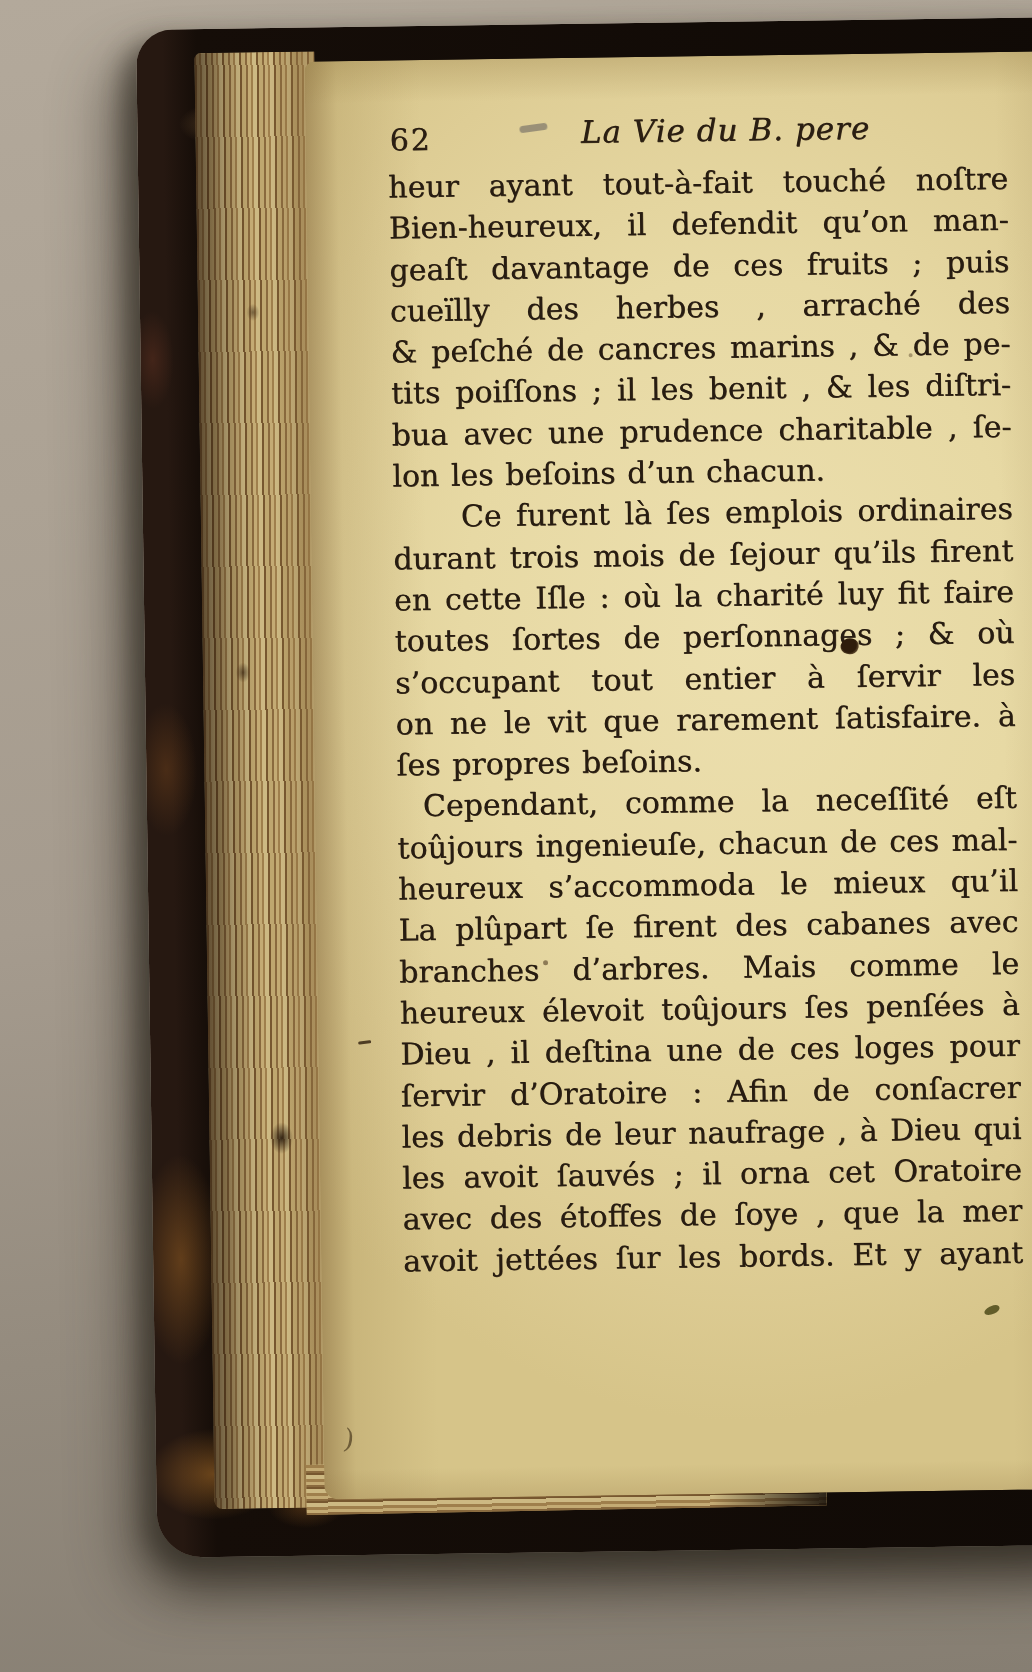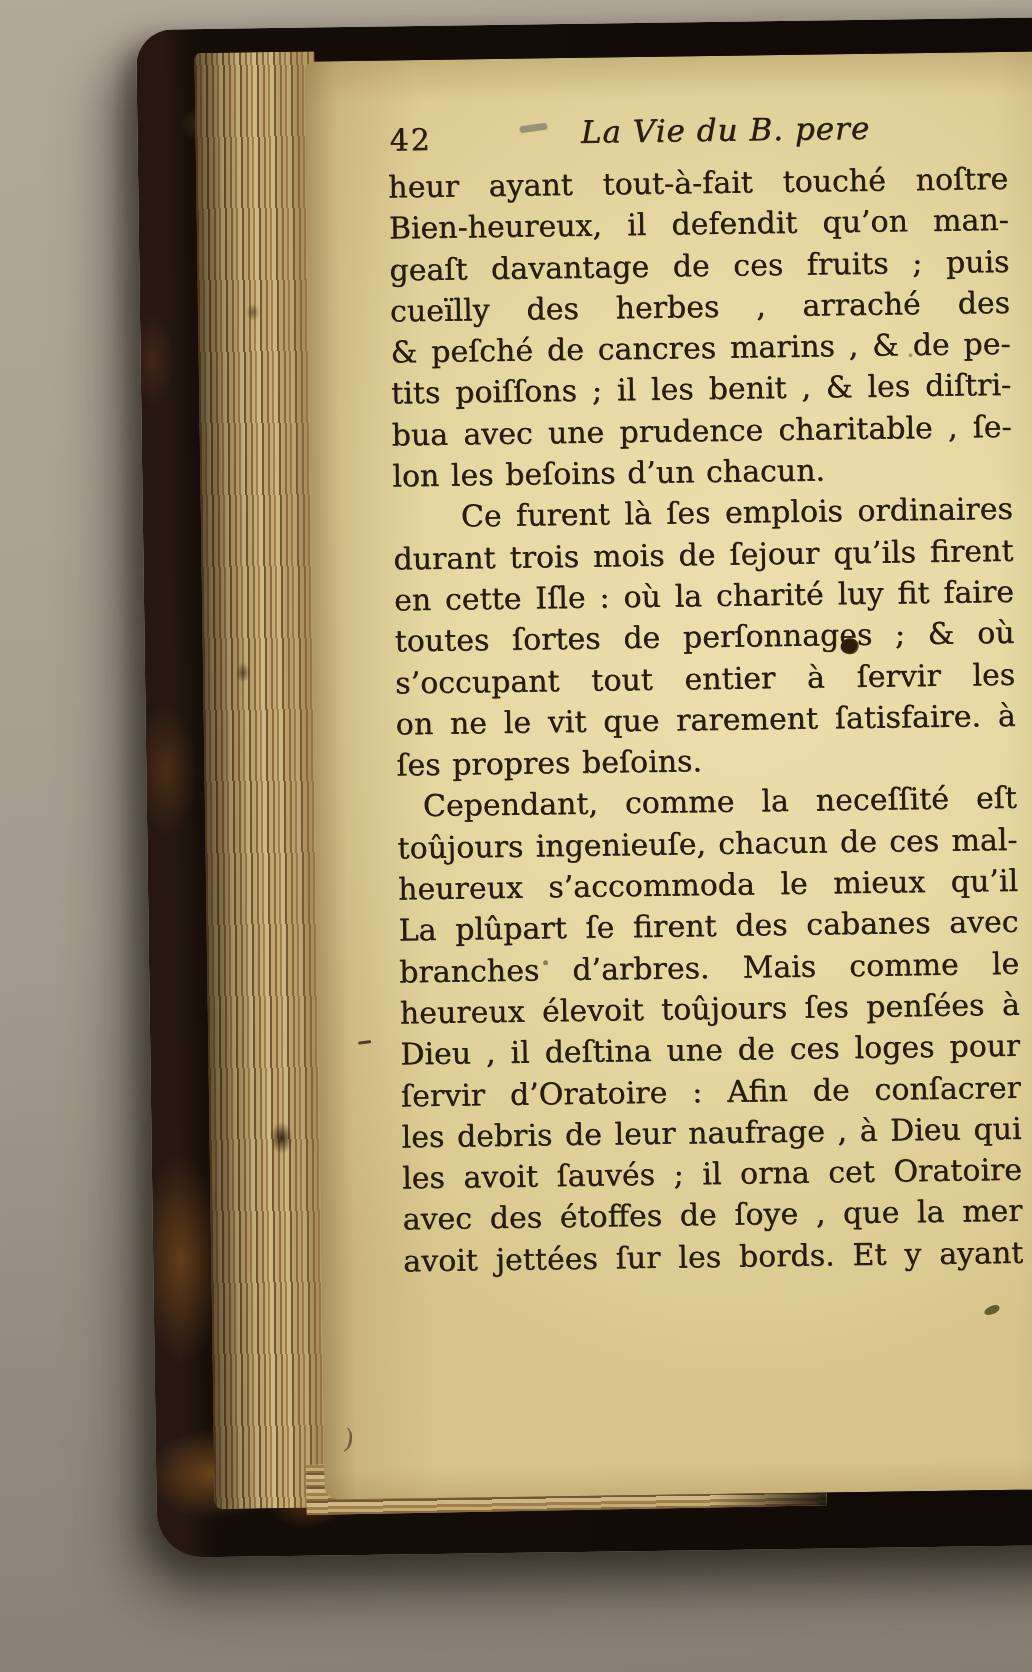--- a/index.html
+++ b/index.html
@@ -84,21 +84,21 @@
 <body>
 
 <div class="scene">
   <div class="book">
     <div class="fore-edge"></div>
     <div class="bottom-edge"></div>
 
     <div class="page">
 
       <div class="rhead">
-        <span class="pagenum">42</span>
+        <span class="pagenum">62</span>
         <span class="smudge"></span>
         <span class="rtitle">La Vie du B. pere</span>
       </div>
 
       <div class="btext">
         <div class="bl">heur ayant tout-à-fait touché noſtre</div>
         <div class="bl">Bien-heureux, il defendit qu’on man-</div>
         <div class="bl">geaſt davantage de ces fruits ; puis ayant</div>
         <div class="bl">cueïlly des herbes , arraché des racines,</div>
         <div class="bl">&amp; peſché de cancres marins , &amp; de pe-</div>

